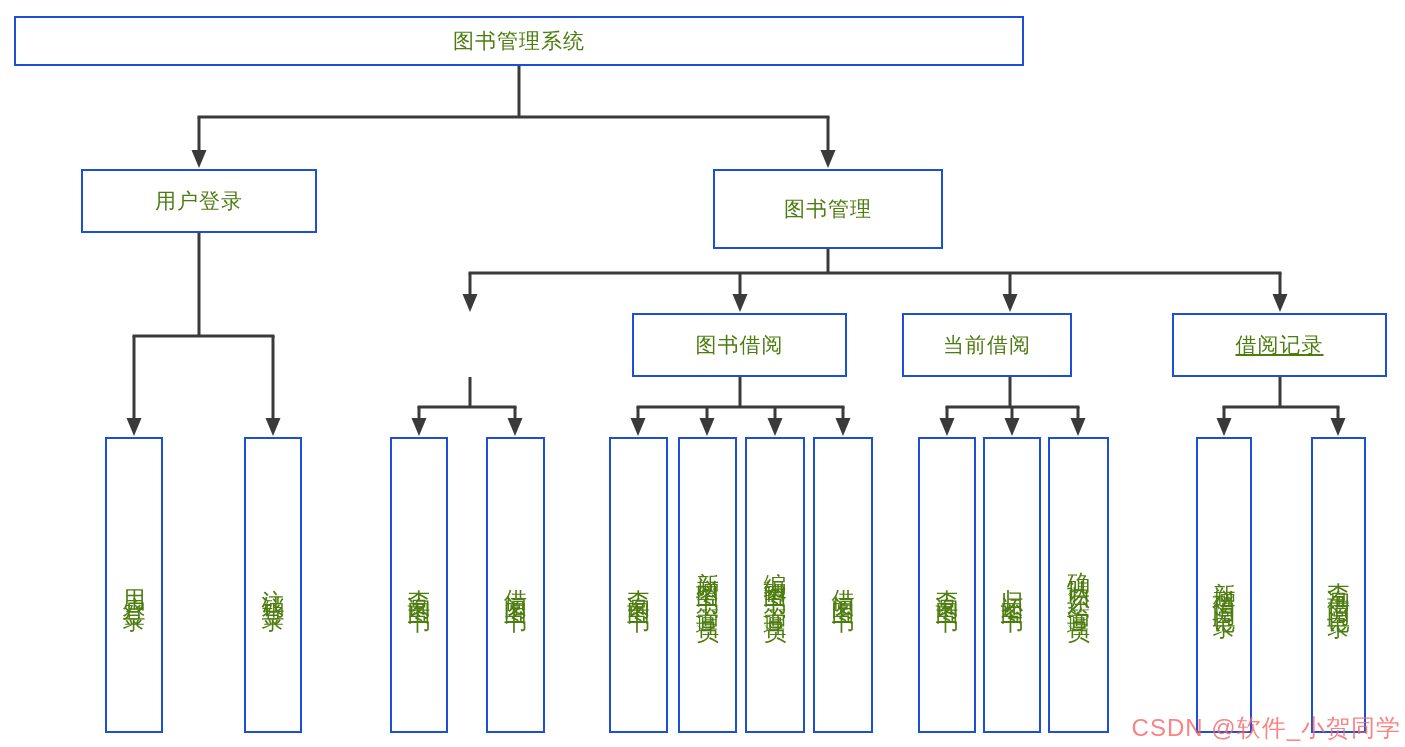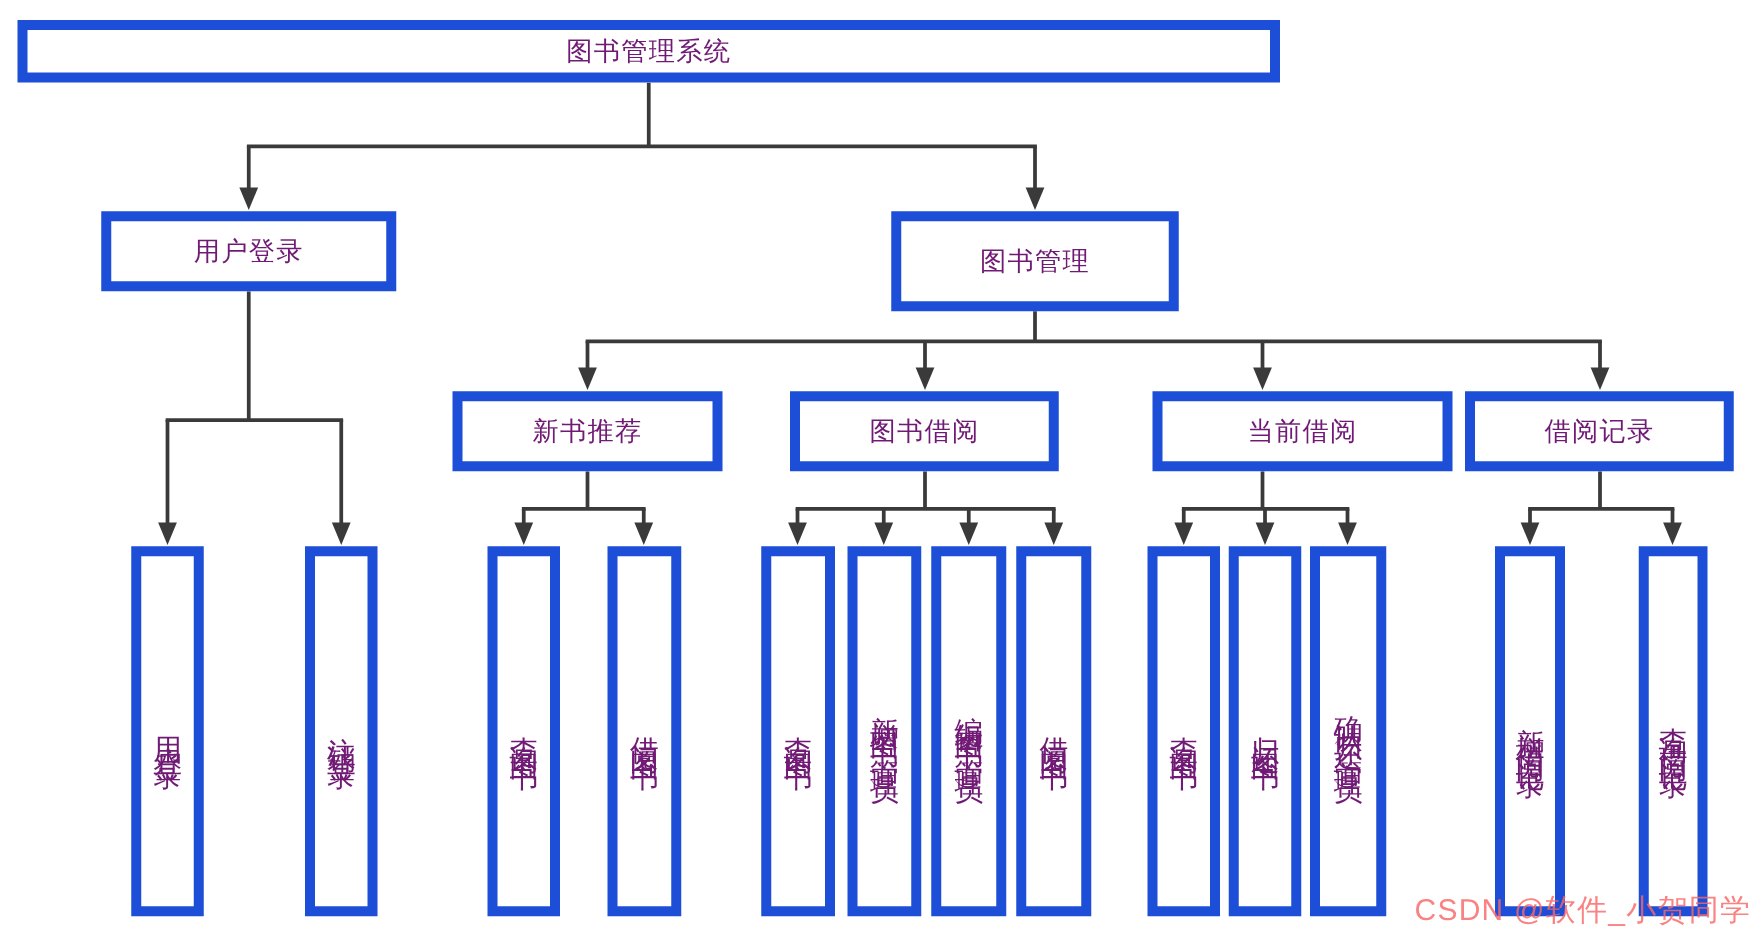--- a/index.html
+++ b/index.html
@@ -17,23 +17,23 @@
   }
   #wires {
     position: absolute;
     left: 0;
     top: 0;
     pointer-events: none;
   }
   .box {
     position: absolute;
     box-sizing: border-box;
-    border: 8px solid #1d4ed8;
+    border: 2px solid #1d4ed8;
     background: #ffffff;
-    color: #701a75;
+    color: #4d7c0f;
     display: flex;
     align-items: center;
     justify-content: center;
     text-align: left;
   }
   .hbox {
     font-size: 21px;
     letter-spacing: 1px;
   }
   .root-box {
@@ -115,24 +115,23 @@
       <polygon points="1216.5,418 1231.5,418 1224,436" fill="#3a3a3a"></polygon>
       <line x1="1338" y1="407" x2="1338" y2="420" stroke="#3a3a3a" stroke-width="3"></line>
       <polygon points="1330.5,418 1345.5,418 1338,436" fill="#3a3a3a"></polygon>
     </svg>
 
   <div class="box hbox root-box" style="left:14px; top:16px; width:1010px; height:50px;">图书管理系统</div>
 
   <div class="box hbox" style="left:81px; top:169px; width:236px; height:64px;">用户登录</div>
   <div class="box hbox" style="left:713px; top:169px; width:230px; height:80px;">图书管理</div>
 
-  <div class="box hbox" style="left:362px; top:313px; width:216px; height:64px;">新书推荐</div>
   <div class="box hbox" style="left:632px; top:313px; width:215px; height:64px;">图书借阅</div>
-  <div class="box hbox" style="left:922px; top:313px; width:240px; height:64px;">当前借阅</div>
-  <div class="box hbox" style="left:1172px; top:313px; width:215px; height:64px;">借阅记录</div>
+  <div class="box hbox" style="left:902px; top:313px; width:170px; height:64px;">当前借阅</div>
+  <div class="box hbox" style="left:1172px; top:313px; width:215px; height:64px;text-decoration:underline;">借阅记录</div>
 
   <div class="box vbox" style="left:105px; top:437px; width:58px; height:296px;">用户登录</div>
   <div class="box vbox" style="left:244px; top:437px; width:58px; height:296px;">注销登录</div>
 
   <div class="box vbox" style="left:390px; top:437px; width:58px; height:296px;">查询图书</div>
   <div class="box vbox" style="left:486px; top:437px; width:59px; height:296px;">借阅图书</div>
 
   <div class="box vbox" style="left:609px; top:437px; width:59px; height:296px;">查询图书</div>
   <div class="box vbox" style="left:678px; top:437px; width:59px; height:296px;">新增图书（管理员）</div>
   <div class="box vbox" style="left:745px; top:437px; width:60px; height:296px;">编辑图书（管理员）</div>

